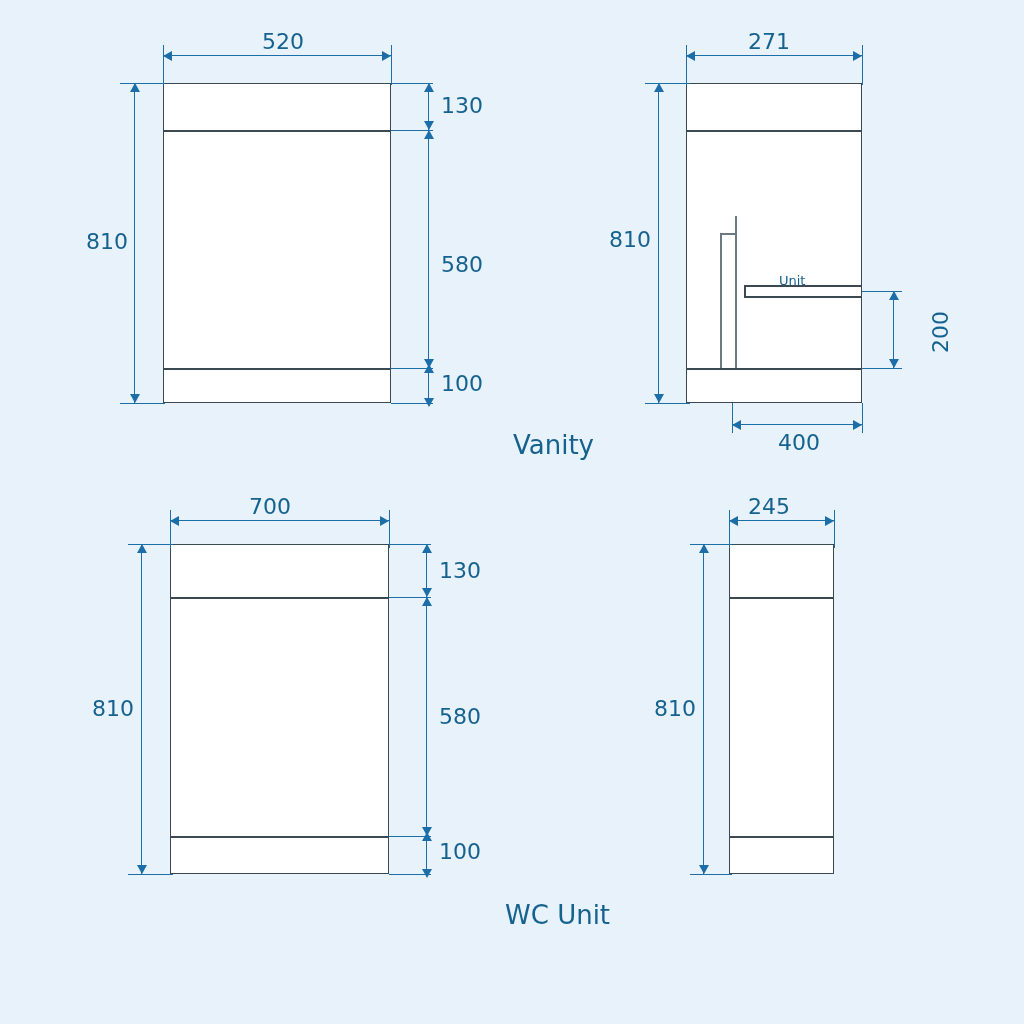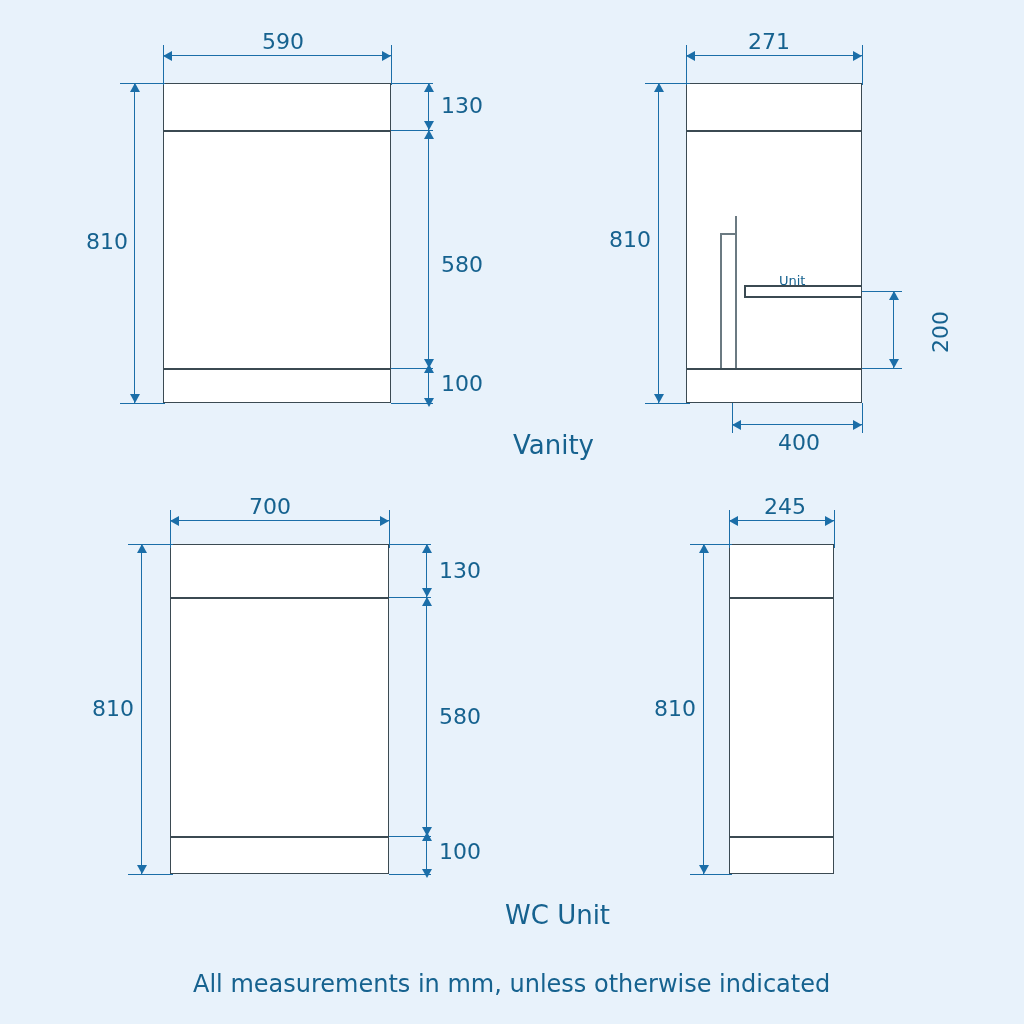--- a/index.html
+++ b/index.html
@@ -114,21 +114,21 @@
 
     <div class="box" style="left:163px; top:83px; width:228px; height:320px;"></div>
     <div class="hline" style="left:163px; top:130px; width:228px;"></div>
     <div class="hline" style="left:163px; top:368px; width:228px;"></div>
 
     <div class="ext ext-v" style="left:163px; top:45px; height:40px;"></div>
     <div class="ext ext-v" style="left:391px; top:45px; height:40px;"></div>
     <div class="dim-h" style="left:163px; top:55px; width:228px;"></div>
     <div class="arr arr-left" style="left:163px; top:51px;"></div>
     <div class="arr arr-right" style="left:382px; top:51px;"></div>
-    <div class="label" style="left:262px; top:31px;">590</div>
+    <div class="label" style="left:262px; top:31px;">520</div>
 
     <div class="ext ext-h" style="left:120px; top:83px; width:45px;"></div>
     <div class="ext ext-h" style="left:120px; top:403px; width:45px;"></div>
     <div class="dim-v" style="left:134px; top:83px; height:320px;"></div>
     <div class="arr arr-up" style="left:130px; top:83px;"></div>
     <div class="arr arr-down" style="left:130px; top:394px;"></div>
     <div class="label" style="left:86px; top:231px;">810</div>
 
     <div class="ext ext-h" style="left:391px; top:83px; width:42px;"></div>
     <div class="ext ext-h" style="left:391px; top:130px; width:42px;"></div>
@@ -238,27 +238,26 @@
   <div>
     <div class="box" style="left:729px; top:544px; width:105px; height:330px;"></div>
     <div class="hline" style="left:729px; top:597px; width:105px;"></div>
     <div class="hline" style="left:729px; top:836px; width:105px;"></div>
 
     <div class="ext ext-v" style="left:729px; top:510px; height:38px;"></div>
     <div class="ext ext-v" style="left:834px; top:510px; height:38px;"></div>
     <div class="dim-h" style="left:729px; top:520px; width:105px;"></div>
     <div class="arr arr-left" style="left:729px; top:516px;"></div>
     <div class="arr arr-right" style="left:825px; top:516px;"></div>
-    <div class="label" style="left:764px; top:496px;">245</div>
+    <div class="label" style="left:748px; top:496px;">245</div>
 
     <div class="ext ext-h" style="left:690px; top:544px; width:42px;"></div>
     <div class="ext ext-h" style="left:690px; top:874px; width:42px;"></div>
     <div class="dim-v" style="left:703px; top:544px; height:330px;"></div>
     <div class="arr arr-up" style="left:699px; top:544px;"></div>
     <div class="arr arr-down" style="left:699px; top:865px;"></div>
     <div class="label" style="left:654px; top:698px;">810</div>
   </div>
 
   <div class="caption" style="left:505px; top:900px;">WC Unit</div>
 
-  <div class="footnote" style="left:193px; top:970px;">All measurements in mm, unless otherwise indicated</div>
 
 </div>
 
 </body></html>

